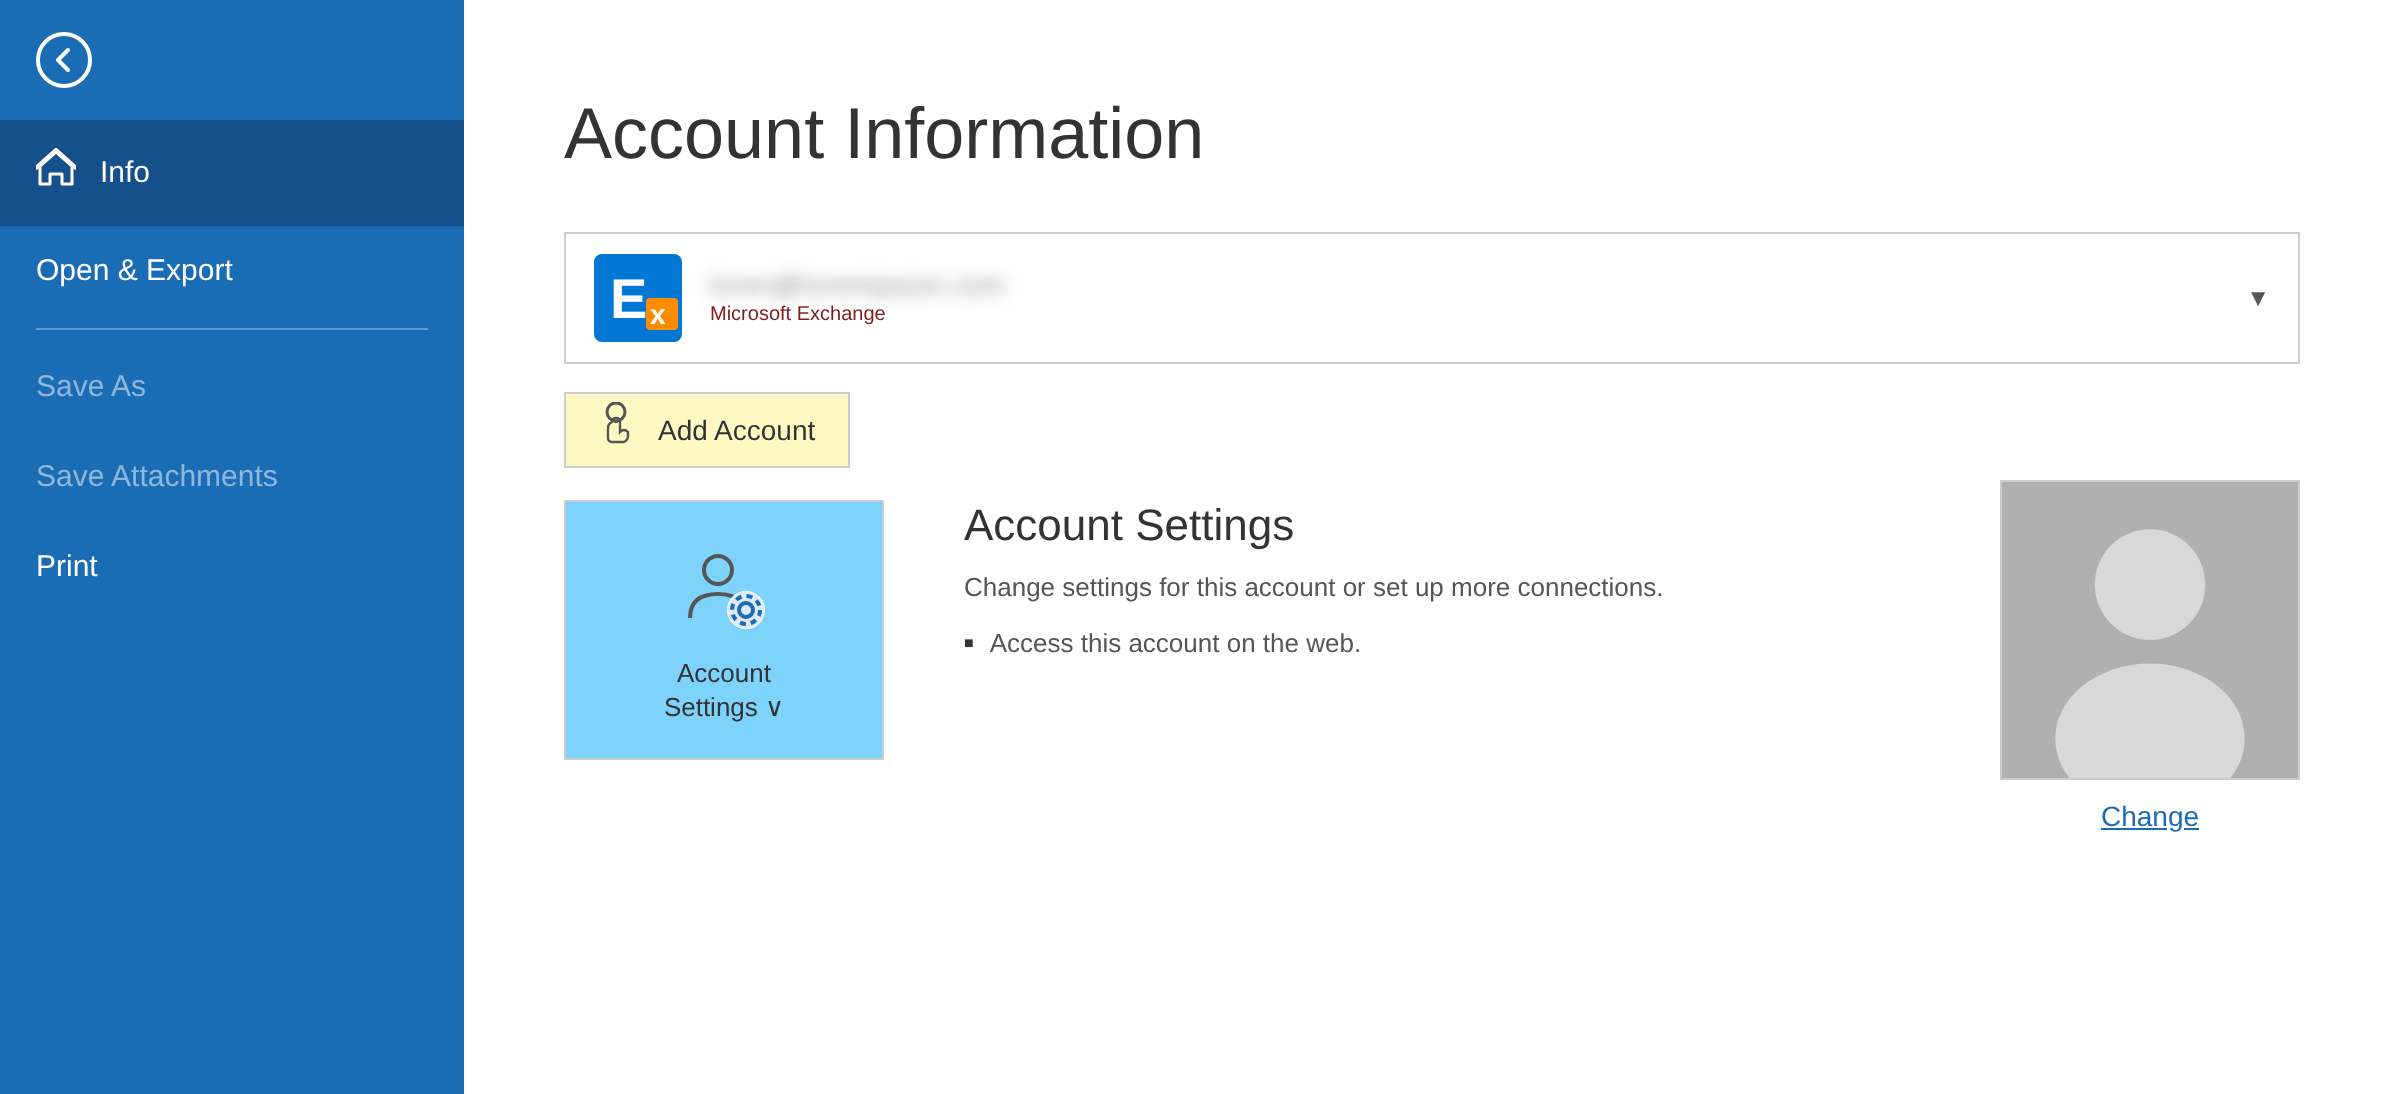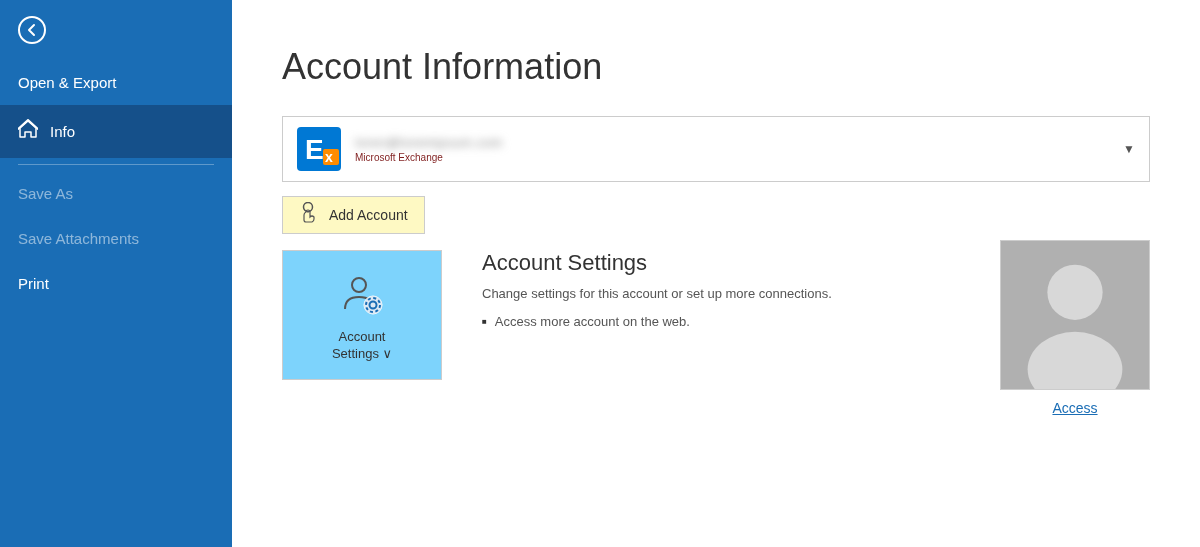--- a/index.html
+++ b/index.html
@@ -268,34 +268,34 @@
 
 <nav class="sidebar">
   <div class="sidebar-back">
     <div class="back-circle">
       <svg width="14" height="14" viewBox="0 0 14 14" fill="white">
         <polyline points="9,2 4,7 9,12" stroke="white" stroke-width="2" fill="none" stroke-linecap="round" stroke-linejoin="round"></polyline>
       </svg>
     </div>
   </div>
 
-  <div class="sidebar-item">
-    <span>Open &amp; Export</span>
-  </div>
-
   <div class="sidebar-item active">
     <span class="home-icon">
       <svg width="20" height="20" viewBox="0 0 20 20" fill="white">
         <path d="M10 2 L2 9 L2 18 L7 18 L7 13 L13 13 L13 18 L18 18 L18 9 Z" stroke="white" stroke-width="1.5" fill="none" stroke-linejoin="round"></path>
         <polyline points="0,10 10,1 20,10" stroke="white" stroke-width="2" fill="none" stroke-linecap="round" stroke-linejoin="round"></polyline>
       </svg>
     </span>
     <span>Info</span>
   </div>
 
+  <div class="sidebar-item">
+    <span>Open &amp; Export</span>
+  </div>
+
   <hr class="sidebar-divider">
 
   <div class="sidebar-item disabled">
     <span>Save As</span>
   </div>
 
   <div class="sidebar-item disabled">
     <span>Save Attachments</span>
   </div>
 
@@ -363,30 +363,30 @@
         <span>Account</span><br>
         <span>Settings ∨</span>
       </div>
     </div>
 
     <div class="info-panel">
       <div class="info-title">Account Settings</div>
       <p class="info-description">Change settings for this account or set up more connections.</p>
       <ul class="info-list">
         <li>
-          <span>Access more account on the web.</span>
+          <span>Access this account on the web.</span>
         </li>
       </ul>
     </div>
 
     <div class="profile-section">
       <div class="profile-photo">
         <svg width="150" height="150" viewBox="0 0 150 150">
           <rect width="150" height="150" fill="#b0b0b0"></rect>
 
           <circle cx="75" cy="52" r="28" fill="#d8d8d8"></circle>
           <ellipse cx="75" cy="130" rx="48" ry="38" fill="#d8d8d8"></ellipse>
         </svg>
       </div>
-      <span class="change-link">Access</span>
+      <span class="change-link">Change</span>
     </div>
   </div>
 </main>
 
 </body></html>

